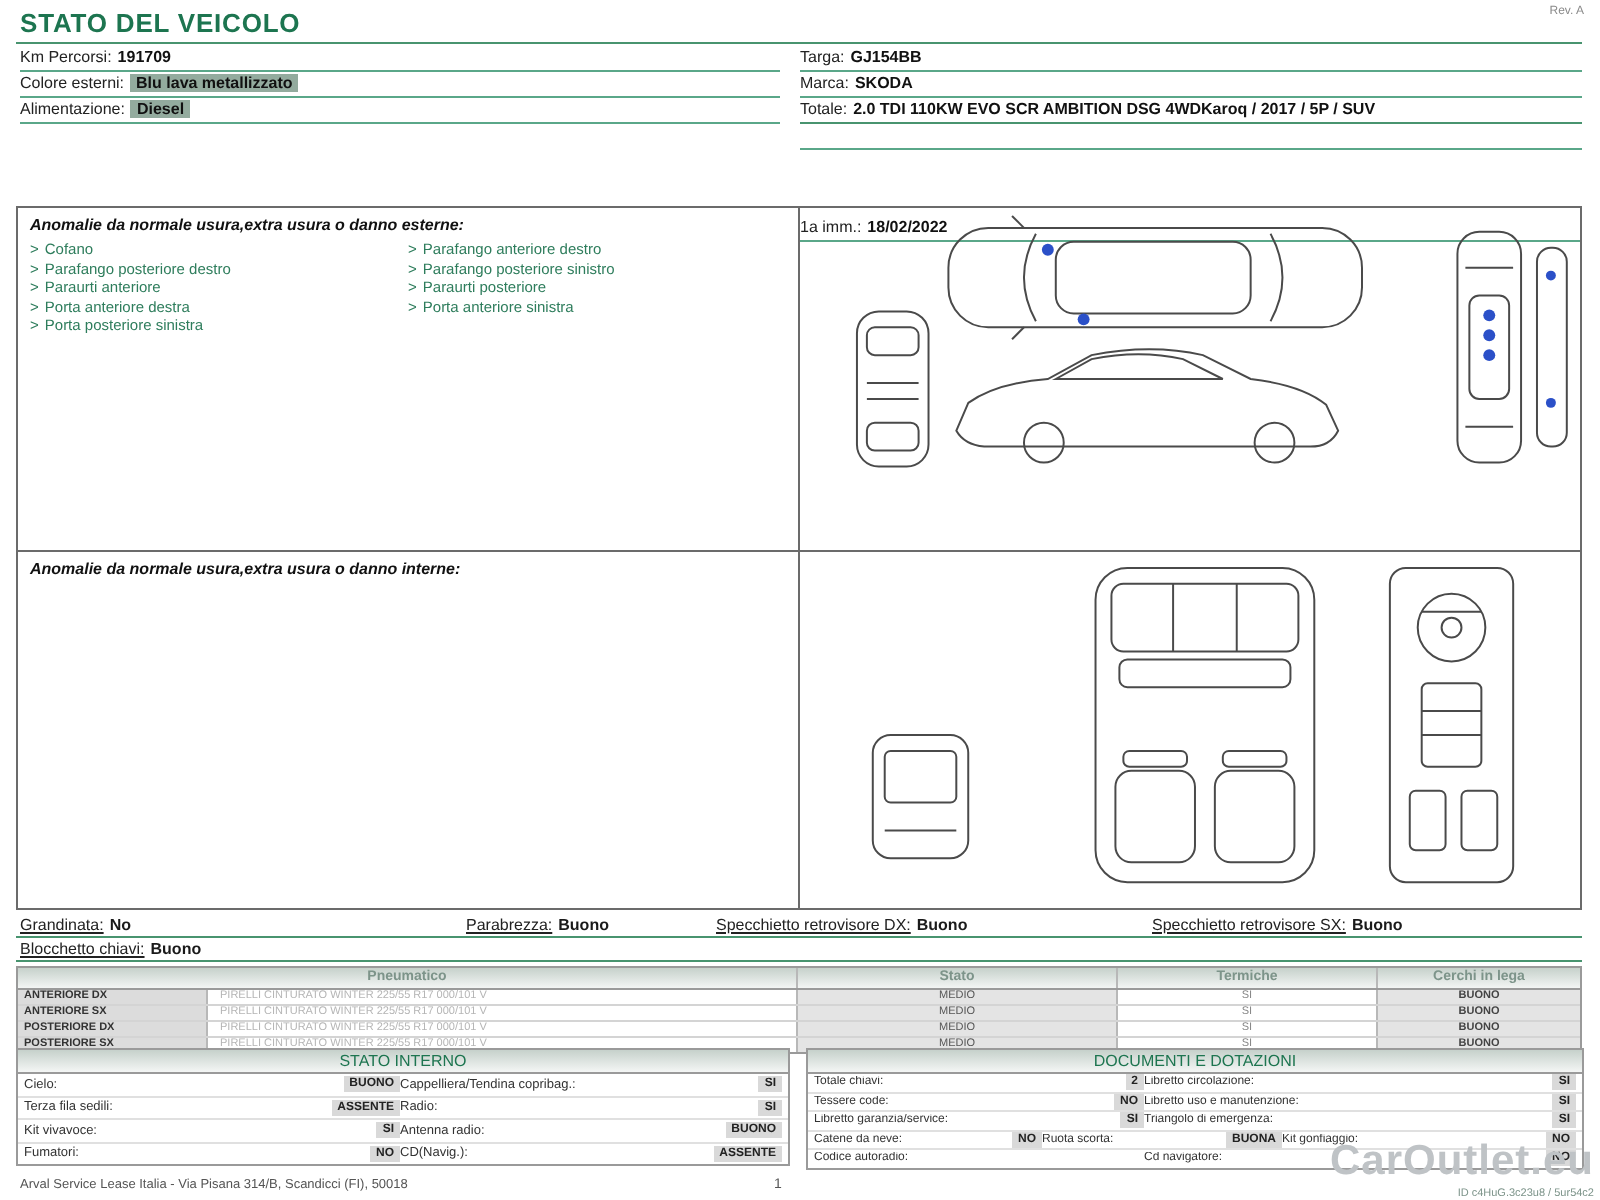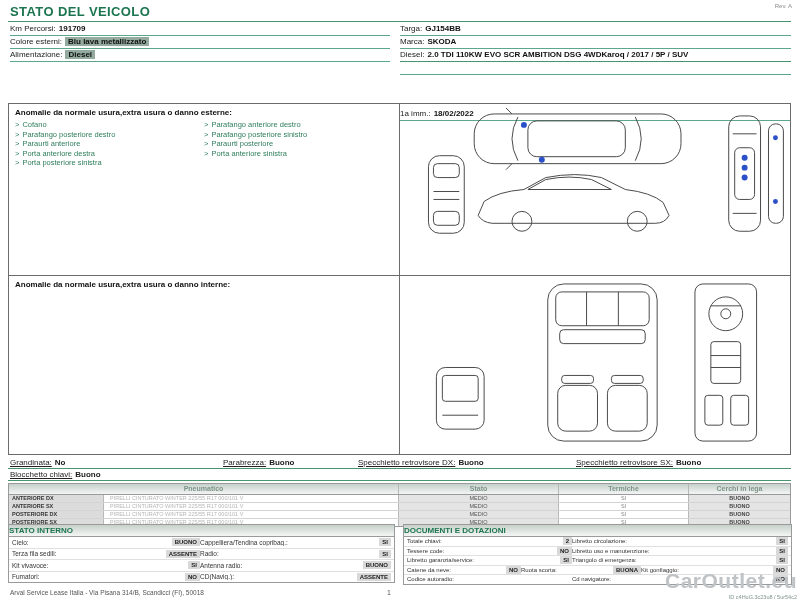--- a/index.html
+++ b/index.html
@@ -10,42 +10,42 @@
   .info{position:absolute;font-size:8px;line-height:12px;height:12px;border-bottom:1px solid #5aa789;white-space:nowrap;}
   .info .lbl{color:#222;}
   .info .val{font-weight:bold;margin-left:3px;color:#111;}
   .info .hl{background:#93ab9e;padding:0 3px;}
   .info.modello{height:25px;white-space:normal;line-height:12px;}
   .info.modello .val{display:inline-block;max-width:310px;vertical-align:top;text-align:center;}
   .mainbox{position:absolute;left:8px;top:103px;width:783px;height:352px;border:1px solid #6b6b6b;display:grid;grid-template-columns:391px 1fr;grid-template-rows:172px 1fr;box-sizing:border-box;}
   .cell{position:relative;overflow:hidden;}
   .c-br{border-right:1px solid #6b6b6b;}
   .c-bb{border-bottom:1px solid #6b6b6b;}
-  .sec-title{font-size:8px;font-weight:bold;padding:4px 6px 3px;color:#111;}
+  .sec-title{font-size:8px;font-weight:bold;padding:4px 6px 3px;color:#111;font-style:italic;}
   .anom-cols{display:flex;padding:0 6px;}
   .anom-col{width:50%;}
   .anom{font-size:7.5px;line-height:9.5px;color:#2e7d5c;white-space:nowrap;}
   .anom .b{margin-right:3px;}
   .diag{display:block;width:100%;height:100%;}
   .cond{position:absolute;font-size:8px;white-space:nowrap;line-height:11px;}
   .cond .lbl{color:#222;text-decoration:underline;}
   .cond .val{font-weight:bold;margin-left:3px;}
   .tyres{position:absolute;left:8px;top:483px;width:781px;border:1px solid #9a9a9a;}
   .t-head{display:grid;grid-template-columns:390px 160px 130px 1fr;background:linear-gradient(#c6d1cb,#f3f5f4);border-bottom:1px solid #9a9a9a;height:10px;line-height:10px;}
   .t-head div{font-size:7px;font-weight:bold;color:#7d948a;text-align:center;border-right:1px solid #b8b8b8;}
   .t-head div:last-child{border-right:none;}
   .t-row{display:grid;grid-template-columns:95px 295px 160px 130px 1fr;height:7px;line-height:7px;border-bottom:1px solid #d4d4d4;}
   .t-row:last-child{border-bottom:none;}
   .t-pos{background:#dcdcdc;font-weight:bold;font-size:5.5px;color:#333;padding-left:3px;border-right:1px solid #b8b8b8;}
   .t-desc{color:#b5b5b5;font-size:5.5px;padding-left:6px;border-right:1px solid #b8b8b8;}
   .t-med{background:#e4e4e4;text-align:center;font-size:5.5px;color:#555;border-right:1px solid #b8b8b8;}
   .t-si{text-align:center;font-size:5.5px;color:#888;border-right:1px solid #b8b8b8;}
   .t-cer{background:#e4e4e4;text-align:center;font-size:5.5px;color:#444;font-weight:bold;}
   .bt{position:absolute;top:524px;border:1px solid #9a9a9a;background:#fff;}
-  .bt-head{height:11px;line-height:11px;font-size:8px;font-weight:bold;color:#1d7550;background:linear-gradient(#c6d1cb,#f4f6f5);border-bottom:1px solid #9a9a9a;}
+  .bt-head{height:11px;line-height:11px;text-align:center;font-size:8px;font-weight:normal;color:#1d7550;background:linear-gradient(#c6d1cb,#f4f6f5);border-bottom:1px solid #9a9a9a;}
   .bt-row{display:grid;align-items:center;border-bottom:1px solid #e0e0e0;padding:0 3px;}
   .bt-row:last-child{border-bottom:none;}
   .tbl-interno .bt-row{height:10.5px;grid-template-columns:108px 80px 1fr 72px;font-size:6.5px;}
   .tbl-doc .bt-row{height:8.5px;grid-template-columns:105px 60px 1fr 60px;font-size:6px;}
   .tbl-doc .bt-row.r4{grid-template-columns:72px 42px 68px 52px 1fr 42px;}
   .bl{color:#333;white-space:nowrap;overflow:hidden;}
   .bv{text-align:right;}
   .badge{display:inline-block;background:#d9d9d9;color:#222;font-weight:bold;font-size:6px;padding:0 3px;line-height:8px;}
   .badge.empty{background:transparent;}
   .footer{position:absolute;left:10px;bottom:4px;font-size:6.5px;color:#555;}
@@ -72,21 +72,21 @@
     <span class="lbl">Alimentazione:</span><span class="val hl">Diesel</span>
   </div>
 
   <div class="info" style="left:400px;top:23px;width:391px;">
     <span class="lbl">Targa:</span><span class="val">GJ154BB</span>
   </div>
   <div class="info" style="left:400px;top:36px;width:391px;">
     <span class="lbl">Marca:</span><span class="val">SKODA</span>
   </div>
   <div class="info modello" style="left:400px;top:49px;width:391px;">
-    <span class="lbl">Diesel:</span><span class="val">2.0 TDI 110KW EVO SCR AMBITION DSG 4WDKaroq / 2017 / 5P / SUV</span>
+    <span class="lbl">Totale:</span><span class="val">2.0 TDI 110KW EVO SCR AMBITION DSG 4WDKaroq / 2017 / 5P / SUV</span>
   </div>
   <div class="greenline" style="left:400px;top:61px;width:391px;"></div>
   <div class="info" style="left:400px;top:88px;width:391px;margin-top:20px;">
     <span class="lbl">1a imm.:</span><span class="val">18/02/2022</span>
   </div>
 
   <div class="mainbox">
 
     <div class="cell c-br c-bb">
       <div class="sec-title">Anomalie da normale usura,extra usura o danno esterne:</div>
@@ -188,21 +188,21 @@
             <rect x="332" y="120" width="18" height="30" rx="3"></rect>
           </g>
         </g>
       </svg>
     </div>
   </div>
 
   <div class="cond" style="left:10px;top:457px;">
     <span class="lbl">Grandinata:</span><span class="val">No</span>
   </div>
-  <div class="cond" style="left:223px;top:457px;">
+  <div class="cond" style="left:233px;top:457px;">
     <span class="lbl">Parabrezza:</span><span class="val">Buono</span>
   </div>
   <div class="cond" style="left:358px;top:457px;text-align:center;">
     <span class="lbl">Specchietto retrovisore DX:</span><span class="val">Buono</span>
   </div>
   <div class="cond" style="left:576px;top:457px;">
     <span class="lbl">Specchietto retrovisore SX:</span><span class="val">Buono</span>
   </div>
   <div class="greenline" style="left:8px;top:468px;width:783px;"></div>
   <div class="cond" style="left:10px;top:469px;">

